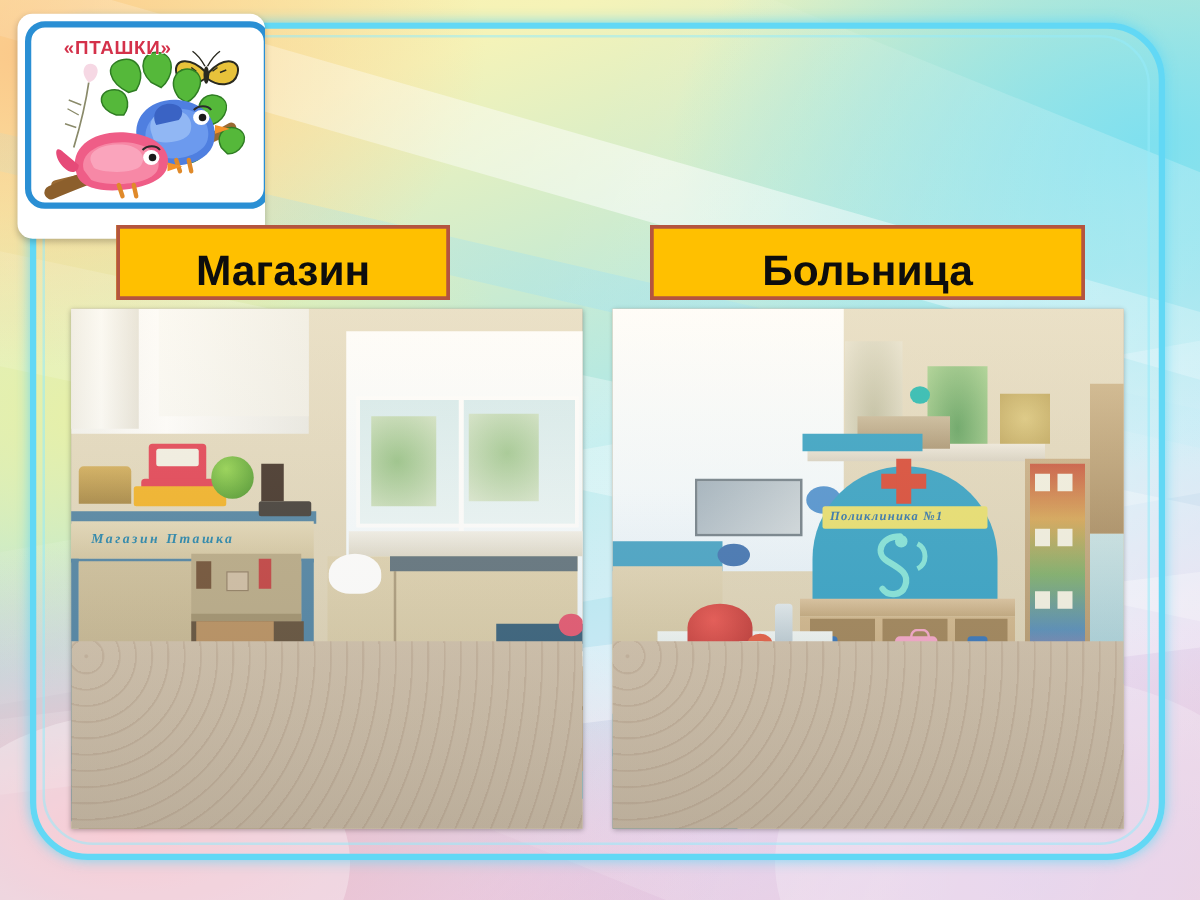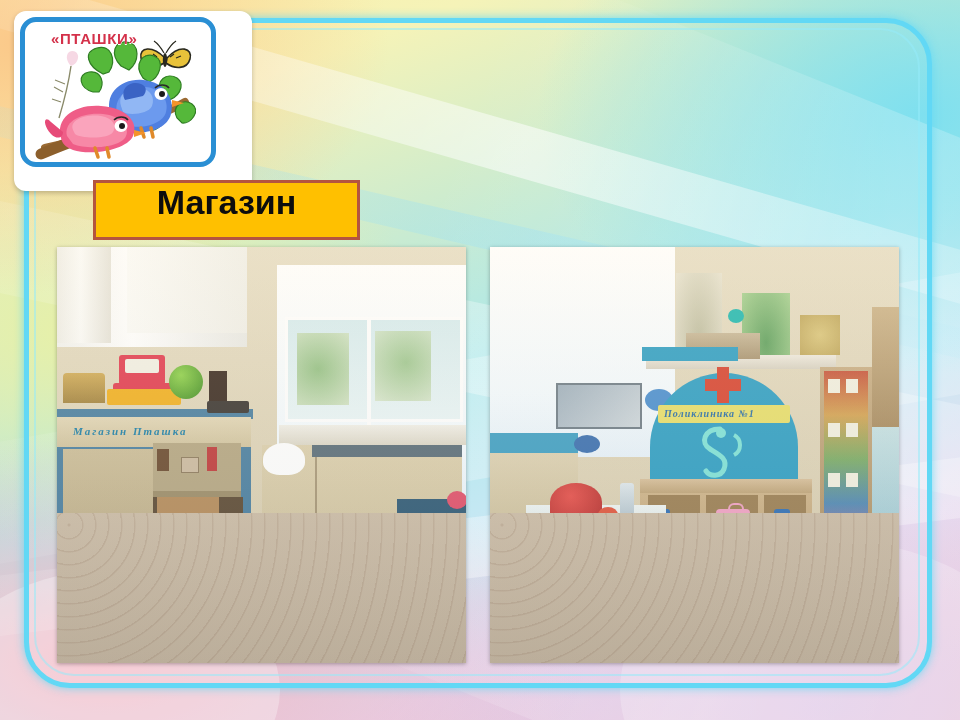--- a/index.html
+++ b/index.html
@@ -35,38 +35,38 @@
   .blob2{right:-80px;bottom:-120px;width:420px;height:300px;background:rgba(255,255,255,.22);}
 
   
   .frame{position:absolute;left:24px;top:18px;width:898px;height:660px;
     border:5px solid #62d8f5;border-radius:46px;box-shadow:0 0 10px rgba(98,216,245,.85);}
   .frame-inner{position:absolute;left:34px;top:28px;width:882px;height:644px;
     border:2px solid rgba(150,235,250,.55);border-radius:40px;}
 
   
   .logo-card{position:absolute;left:14px;top:11px;width:198px;height:180px;
-    background:#fff;border-radius:12px;box-shadow:0 2px 5px rgba(0,0,0,.22);overflow:hidden;padding-left:40px;}
+    background:#fff;border-radius:12px;box-shadow:0 2px 5px rgba(0,0,0,.22);overflow:hidden;}
   .logo-inner{position:absolute;left:6px;top:6px;width:186px;height:140px;
     border:5px solid #2a8fd4;border-radius:16px;background:#fff;overflow:hidden;}
   .logo-title{position:absolute;left:26px;top:8px;font-size:15px;font-weight:bold;color:#d4314a;
     letter-spacing:.6px;font-family:"Liberation Sans",sans-serif;text-shadow:0 1px 0 #fff;}
   .logo-art{position:absolute;inset:0;}
 
   
   .title-box{position:absolute;left:222px;top:42px;width:688px;height:124px;
     background:#c6d4ec;border:3px solid #a4503f;box-sizing:border-box;
     display:flex;align-items:center;justify-content:center;}
   .title-text{font-size:45px;font-weight:bold;color:#0d0d0d;letter-spacing:.5px;
     font-family:"Liberation Sans",sans-serif;}
 
   
   .label-box{position:absolute;top:180px;height:60px;background:#ffc000;
     border:3px solid #b4553f;box-sizing:border-box;
-    display:flex;align-items:flex-start;justify-content:center;}
+    display:flex;align-items:flex-end;justify-content:center;}
   .label-left{left:93px;width:267px;}
   .label-right{left:520px;width:348px;}
   .label-text{font-size:34px;font-weight:bold;color:#0d0d0d;font-family:"Liberation Sans",sans-serif;}
 
   
   .photo{position:absolute;top:247px;width:409px;height:416px;overflow:hidden;
     box-shadow:0 1px 4px rgba(0,0,0,.30);background:#cbbfae;}
   .photo-left{left:57px;}
   .photo-right{left:490px;}
   .ph{position:absolute;}
@@ -158,20 +158,23 @@
       </svg>
       <div class="logo-title">«ПТАШКИ»</div>
     </div>
   </div>
 
 
   <div class="label-box label-left">
     <span class="label-text">Магазин</span>
   </div>
 
+  <div class="label-box label-right">
+    <span class="label-text">Больница</span>
+  </div>
 
   <div class="photo photo-left">
     <div class="wall"></div>
 
     <div class="win ph" style="left:220px;top:18px;width:195px;height:260px;"></div>
     <div class="ph" style="left:228px;top:70px;width:178px;height:105px;background:linear-gradient(180deg,#d7ecef,#eaf6f7);border:3px solid #fff;box-sizing:border-box;"></div>
     <div class="ph" style="left:240px;top:86px;width:52px;height:72px;background:radial-gradient(circle at 40% 50%,#86b870,#cfe0bc);opacity:.85;"></div>
     <div class="ph" style="left:318px;top:84px;width:56px;height:70px;background:radial-gradient(circle at 55% 45%,#8fbd77,#d6e4c5);opacity:.8;"></div>
     <div class="ph" style="left:310px;top:70px;width:4px;height:108px;background:#fff;"></div>
     <div class="ph" style="left:222px;top:178px;width:190px;height:20px;background:linear-gradient(180deg,#f2f0e8,#ddd8c8);"></div>

